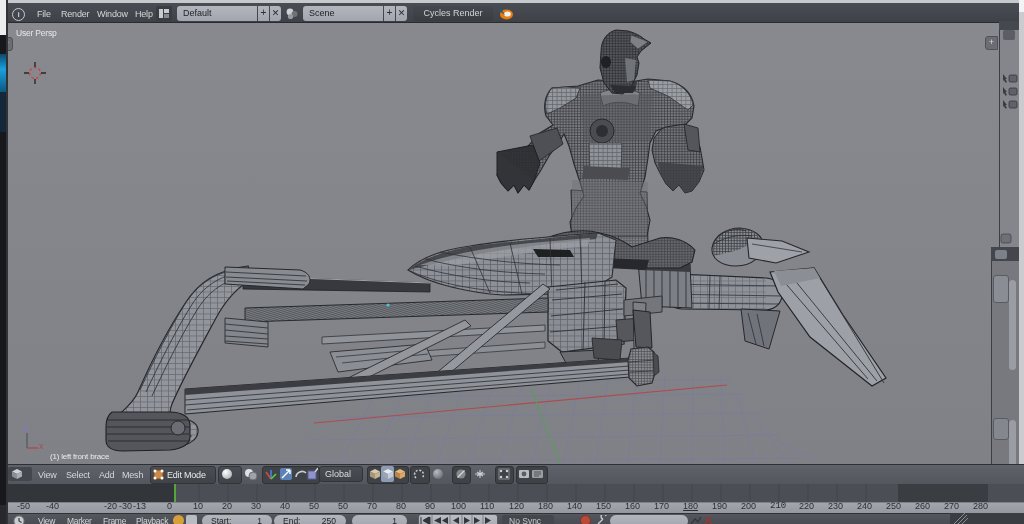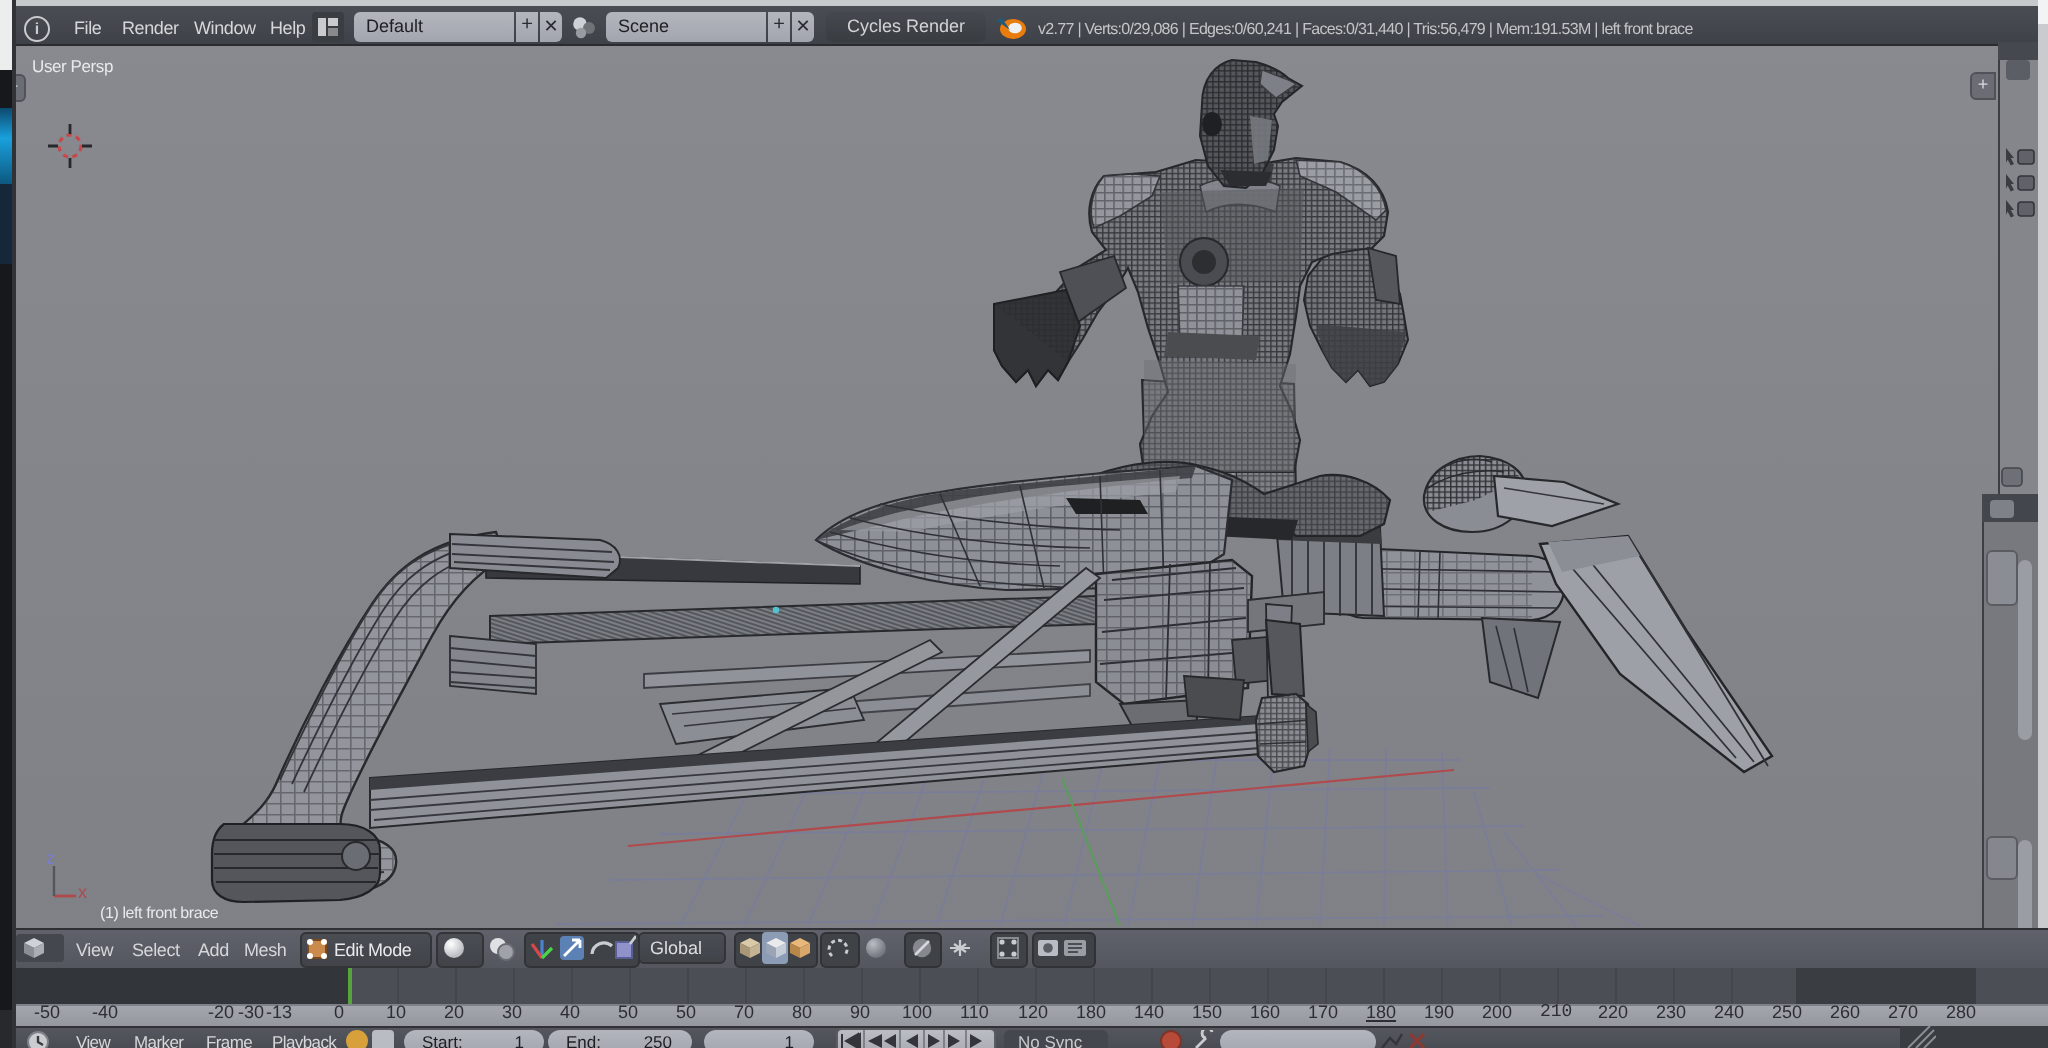--- a/index.html
+++ b/index.html
@@ -292,21 +292,20 @@
 <div class="abs" style="left:384px;top:6px;width:11px;height:15px;background:linear-gradient(#b3b6bd,#a2a5ad);color:#2a2c30;font-size:10px;line-height:14px;text-align:center;">+</div>
 <div class="abs" style="left:396px;top:6px;width:11px;height:15px;background:linear-gradient(#b3b6bd,#a2a5ad);border-radius:0 3px 3px 0;color:#2a2c30;font-size:9px;line-height:14px;text-align:center;">✕</div>
 
 <div class="abs" style="left:413px;top:6px;width:80px;height:15px;background:linear-gradient(#45484e,#393c41);border-radius:3px;color:#d2d4d7;font-size:9px;line-height:15px;text-align:center;">Cycles Render</div>
 
 <svg class="abs" style="left:497px;top:6px;" width="17" height="15" viewBox="0 0 17 15">
 <ellipse cx="9.5" cy="8.5" rx="6.5" ry="5" fill="#e87d0d"></ellipse>
 <ellipse cx="10.5" cy="8" rx="3.4" ry="2.6" fill="#eef0f2"></ellipse>
 <path d="M1 4 L8 9 L4 3 Z" fill="#235a78"></path>
 </svg>
-<div class="abs txt" style="left:519px;top:10px;color:#c3c5c8;font-size:8px;letter-spacing:-0.35px;">v2.77 | Verts:0/29,086 | Edges:0/60,241 | Faces:0/31,440 | Tris:56,479 | Mem:191.53M | left front brace</div>
 
 <div class="abs" style="left:999px;top:21px;width:20px;height:226px;background:#84868c;border-left:1px solid #3c3e42;"></div>
 <div class="abs" style="left:999px;top:21px;width:20px;height:9px;background:#45484e;"></div>
 
 <svg class="abs" style="left:999px;top:30px;" width="20" height="217" viewBox="0 0 20 217">
 <rect x="4" y="0" width="12" height="10" rx="2" fill="#5b5e64"></rect>
 <g>
 <path d="M4 44 l4 5 l-1.6 0 l1.6 3 l-1.6 .8 l-1.6-3 l-.8 1.6 Z" fill="#3a3c41"></path>
 <rect x="10" y="45" width="8" height="7" rx="1.5" fill="#5f6268" stroke="#33353a" stroke-width="0.8"></rect>
 <path d="M4 57 l4 5 l-1.6 0 l1.6 3 l-1.6 .8 l-1.6-3 l-.8 1.6 Z" fill="#3a3c41"></path>

